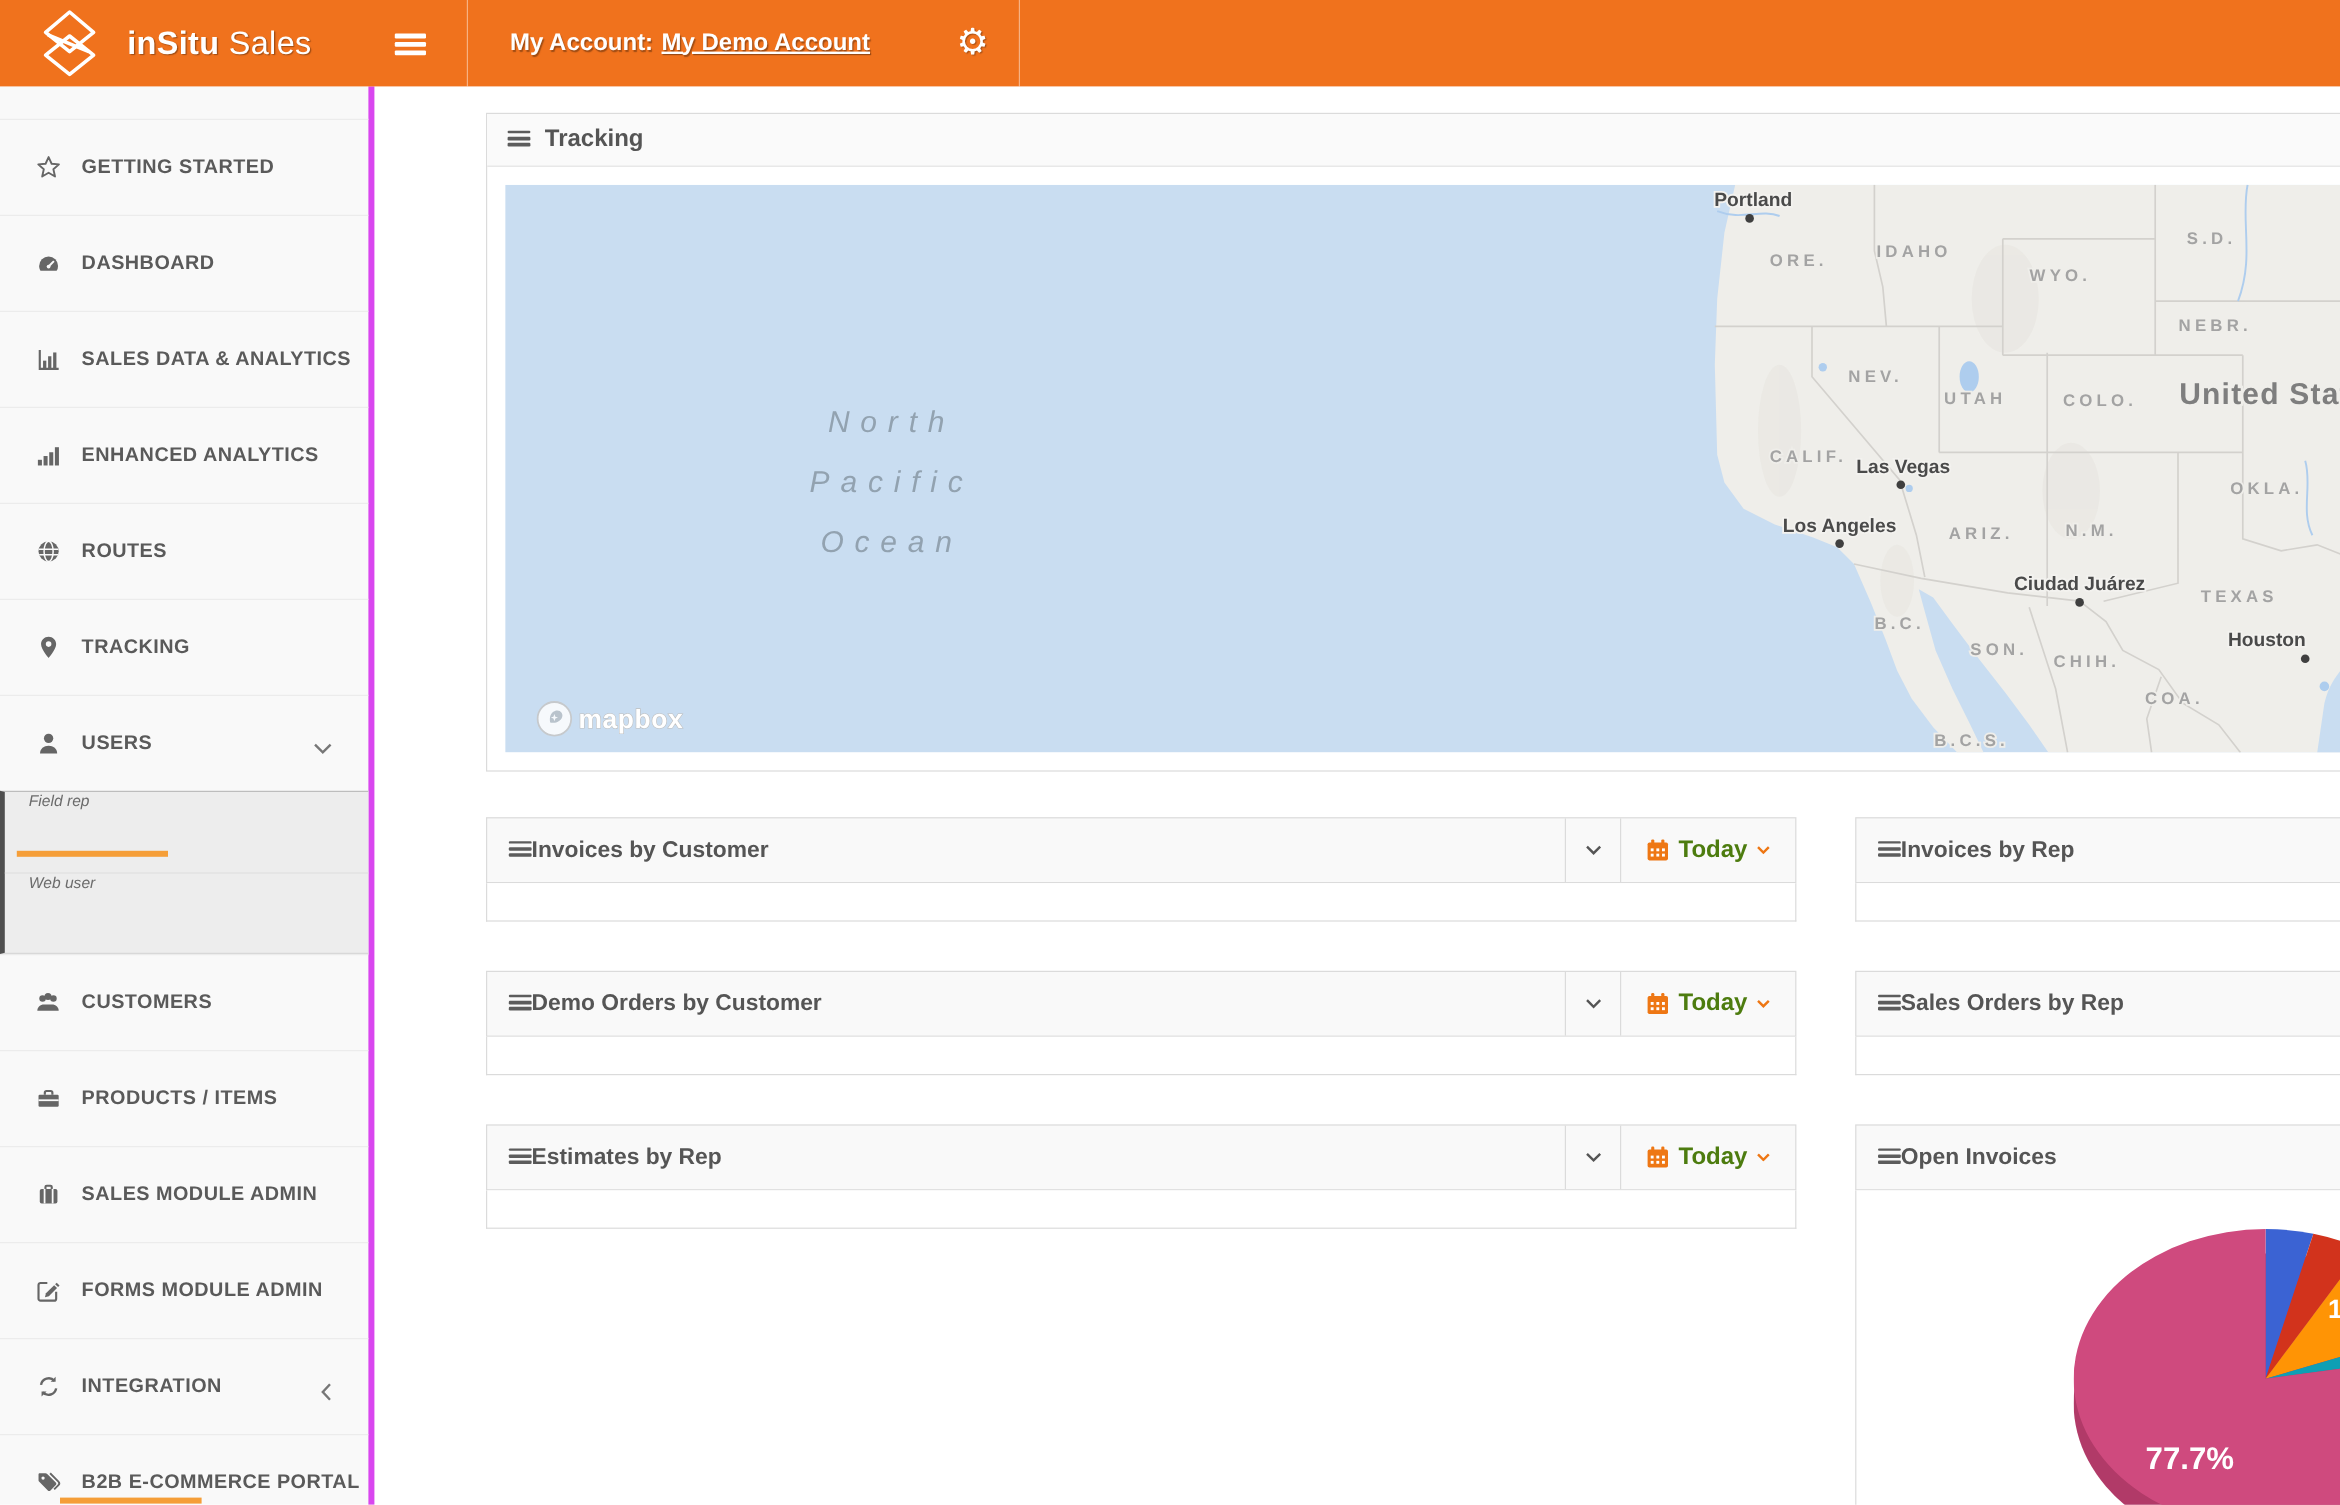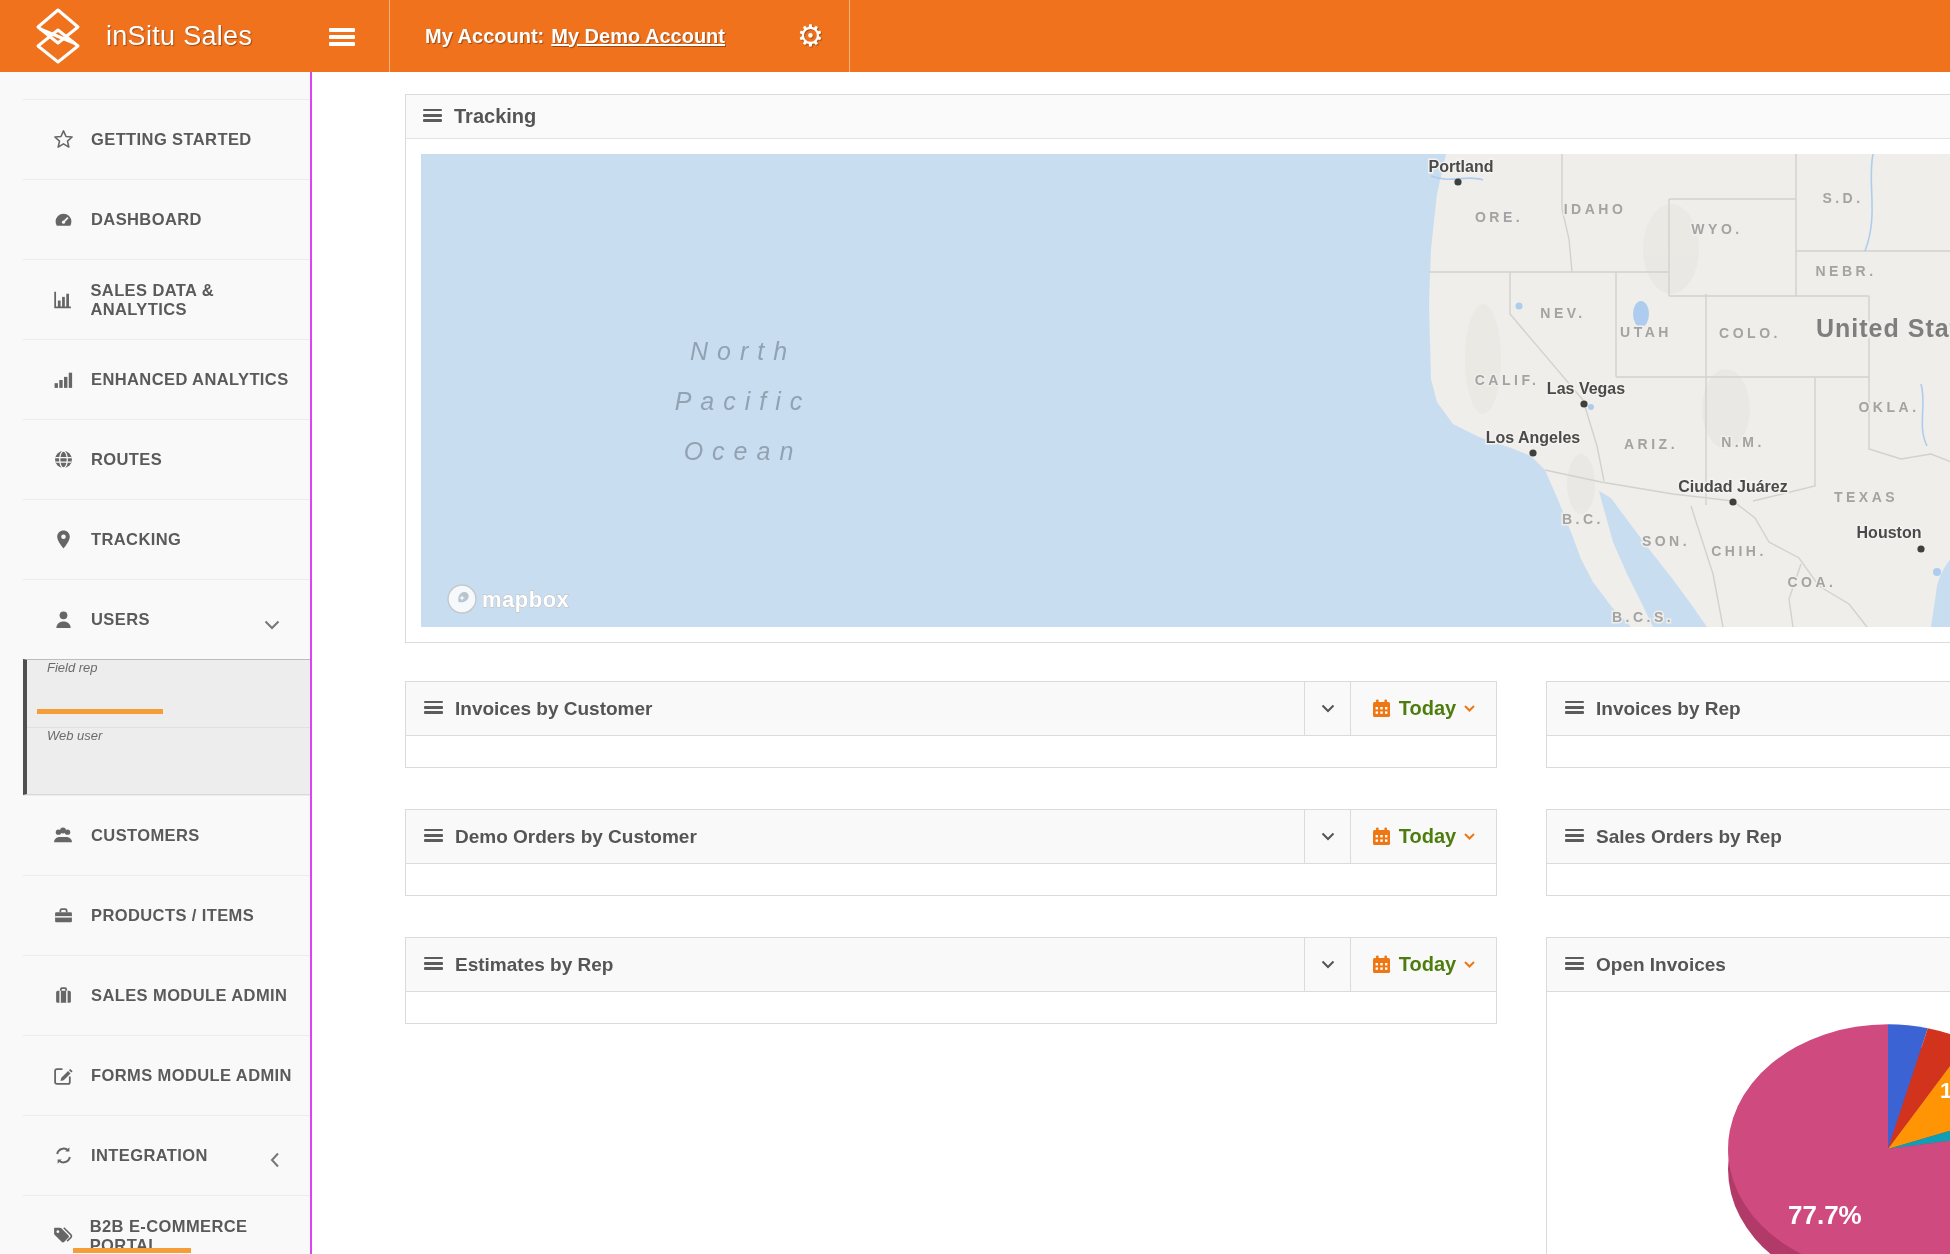--- a/index.html
+++ b/index.html
@@ -6,33 +6,33 @@
   html,body { width:1950px; height:1254px; overflow:hidden; background:#fff;
     font-family:"Liberation Sans","DejaVu Sans",sans-serif; }
   .page { position:relative; width:1950px; height:1254px; overflow:hidden; }
 
   
   .topbar { position:absolute; top:0; left:0; width:1950px; height:72px;
     background:#F0721D; display:flex; align-items:stretch; color:#fff; z-index:30; }
   .brand-block { width:390px; display:flex; align-items:center; padding-left:28px;
     border-right:1px solid rgba(255,255,255,.45); position:relative; }
   .brand-text { font-size:27px; margin-left:18px; text-shadow:1px 1px 1px rgba(0,0,0,.35); letter-spacing:.3px; }
-  .brand-text b { font-weight:400; } .brand-text span { font-weight:400; }
+  .brand-text b { font-weight:700; } .brand-text span { font-weight:400; }
   .top-burger { position:absolute; right:34px; top:28px; width:26px; cursor:pointer; }
   .top-burger i { display:block; height:3.5px; background:#fff; margin-bottom:3.5px; border-radius:1px; }
   .account-block { width:382px; display:flex; align-items:center; padding-left:35px;
     font-size:20px; font-weight:700; text-shadow:1px 1px 1px rgba(0,0,0,.35); }
   .account-block a { color:#fff; text-decoration:underline; margin-left:7px; cursor:pointer; }
   .gear-block { width:78px; display:flex; align-items:center; justify-content:center;
     border-right:1px solid rgba(255,255,255,.45); cursor:pointer; }
   .gear-glyph { font-size:30px; color:#fff; text-shadow:1px 1px 1px rgba(0,0,0,.3); line-height:1; }
 
   
   .sidebar { position:absolute; top:72px; left:0; width:312px; height:1182px;
-    background:#F9F9F9; border-right:2px solid #d946ef; padding-top:27px;padding-left:23px; }
+    background:#F9F9F9; border-right:5px solid #d946ef; padding-top:27px; }
   .sb-item { position:relative; height:80px; display:flex; align-items:center;
     padding-left:27px; border-top:1px solid #ECECEC; cursor:pointer; }
   .sb-item:first-child { border-top:1px solid #ECECEC; }
   .sb-ic { width:26px; display:flex; justify-content:center; }
   .sb-label { margin-left:15px; font-size:16.5px; font-weight:700; color:#5A5A5A; letter-spacing:.4px; }
   .sb-caret { position:absolute; right:30px; top:36px; }
   .submenu { background:#EDEDED; border-top:1px solid #BDBDBD; border-bottom:1px solid #D8D8D8;
     border-left:4px solid #4F4F4F; }
   .sub-item { position:relative; height:67px; display:flex; 
     padding-left:20px; font-size:13px; color:#6B6B6B; cursor:pointer;font-style:italic; }
@@ -50,21 +50,21 @@
   .burger i { display:block; height:2.6px; background:#5C5C5C; margin-bottom:2.6px; border-radius:1px; }
   .tracking-panel { width:1560px; margin-bottom:38px; }
   .tracking-body { padding:15px; }
   .map-wrap { width:1530px; height:473px; position:relative; cursor:grab; }
 
   .grid { display:flex; gap:49px; }
   .col { width:1092px; flex:0 0 auto; }
   .widget { margin-bottom:41px; }
   .widget-head { height:55px; background:#F9F9F9; border:1px solid #DBDBDB;
     display:flex; align-items:center; }
-  .widget-title-zone { flex:1; display:flex; align-items:center; gap:12px; padding-left:18px; }
+  .widget-title-zone { flex:1; display:flex; align-items:center; gap:0; padding-left:18px; }
   .widget-title { font-size:19px; font-weight:700; color:#555; }
   .hdr-cell { width:46px; height:100%; border-left:1px solid #DBDBDB;
     display:flex; align-items:center; justify-content:center; cursor:pointer; }
   .hdr-today { width:146px; height:100%; border-left:1px solid #DBDBDB;
     display:flex; align-items:center; justify-content:center; gap:8px; cursor:pointer;
     color:#4d7c0f; font-size:20px; font-weight:700; }
   .widget-strip { height:32px; background:#fff; border:1px solid #DBDBDB; border-top:none; }
   .pie-body { position:relative; height:320px; background:#fff; border:1px solid #DBDBDB; border-top:none; overflow:hidden; }
   .pie-svg { position:absolute; left:181px; top:32px; }
 

